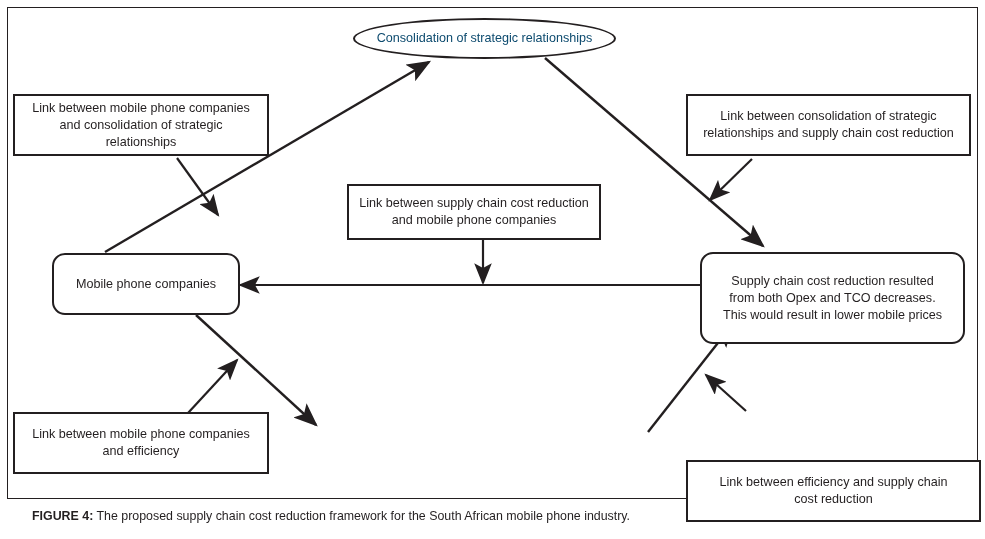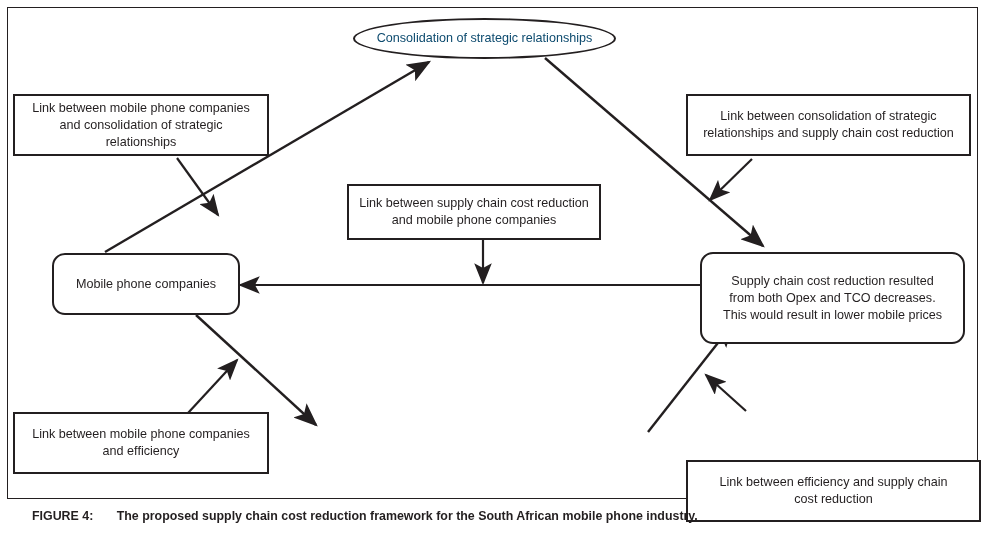--- a/index.html
+++ b/index.html
@@ -78,21 +78,21 @@
   #caption {
     position: absolute;
     left: 7px;
     top: 508px;
     width: 971px;
     font-size: 12.4px;
     color: #231f20;
     line-height: 1.3;
   }
   #caption b { font-weight: bold; padding-left: 25px; }
-  #caption .cap-rest { font-weight: bold; margin-left: 20px; }
+  #caption .cap-rest { font-weight: normal; }
 </style>
 </head>
 <body>
 
 <div id="page">
 
   <div id="figure-frame"></div>
 
   <svg id="diagram-svg" viewBox="0 0 985 500">
     <defs>

